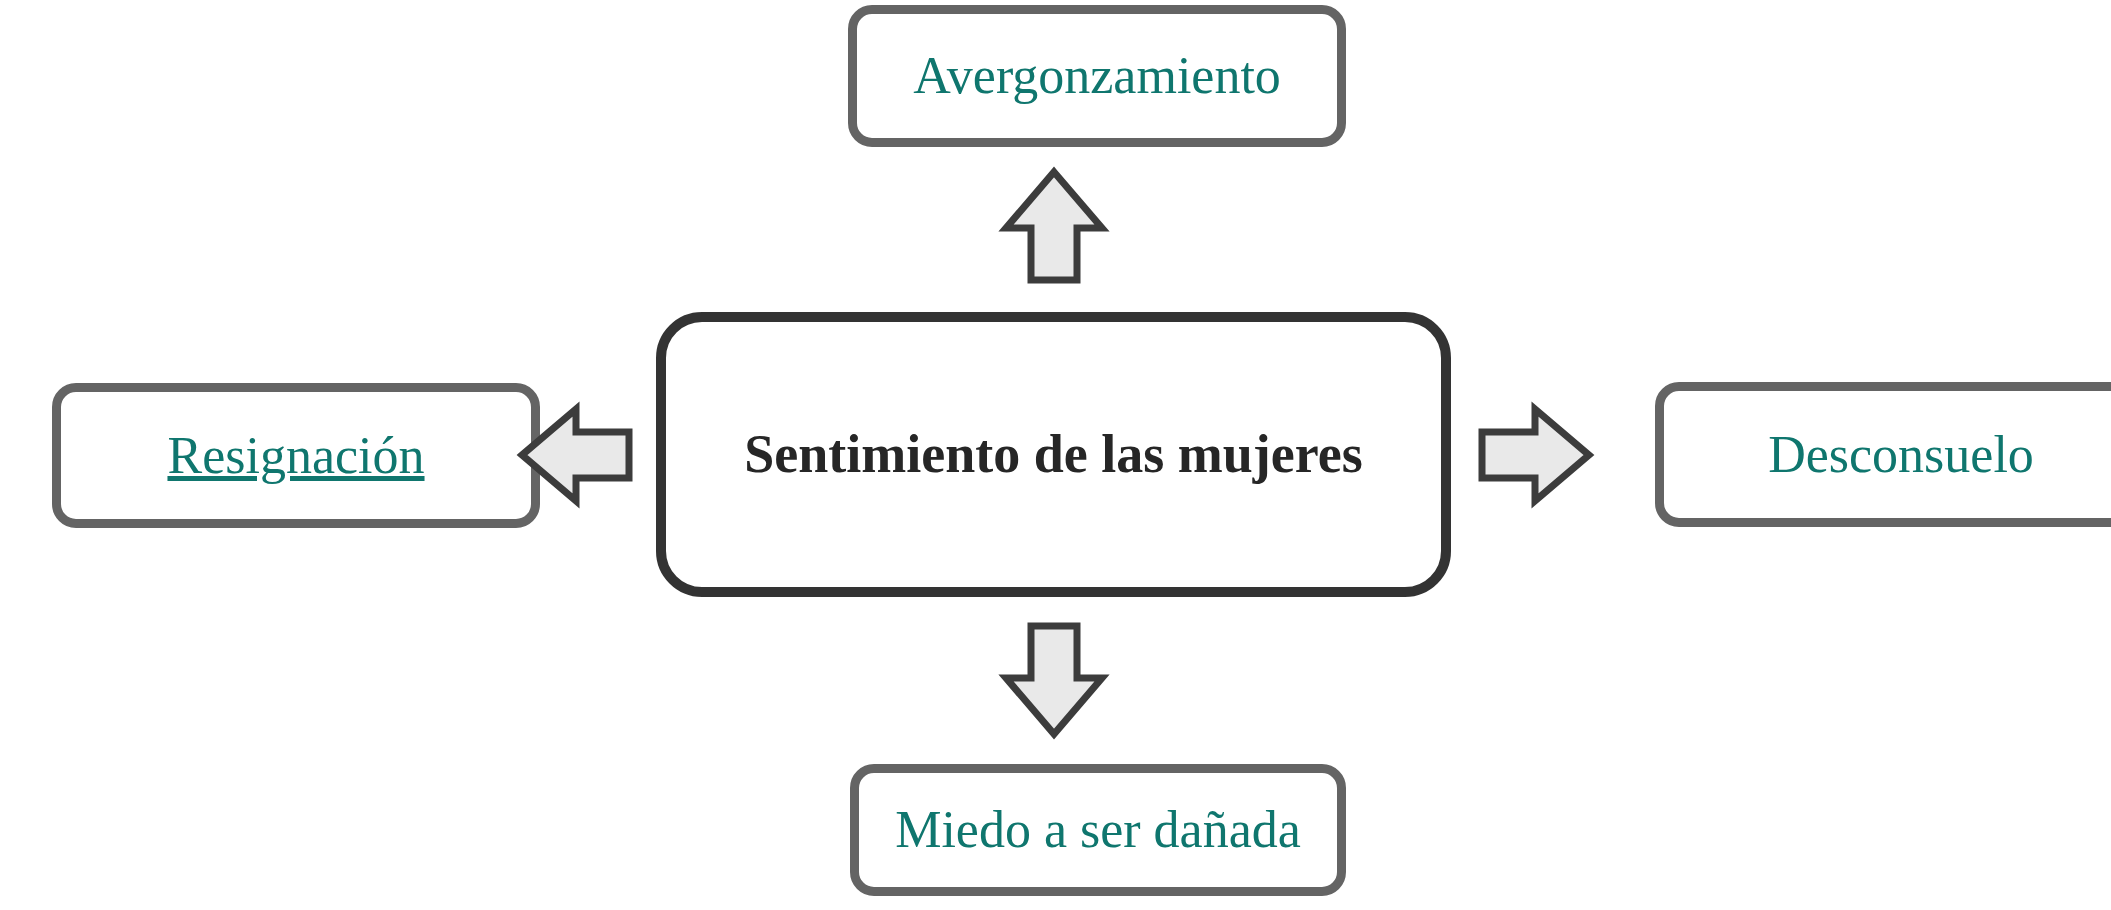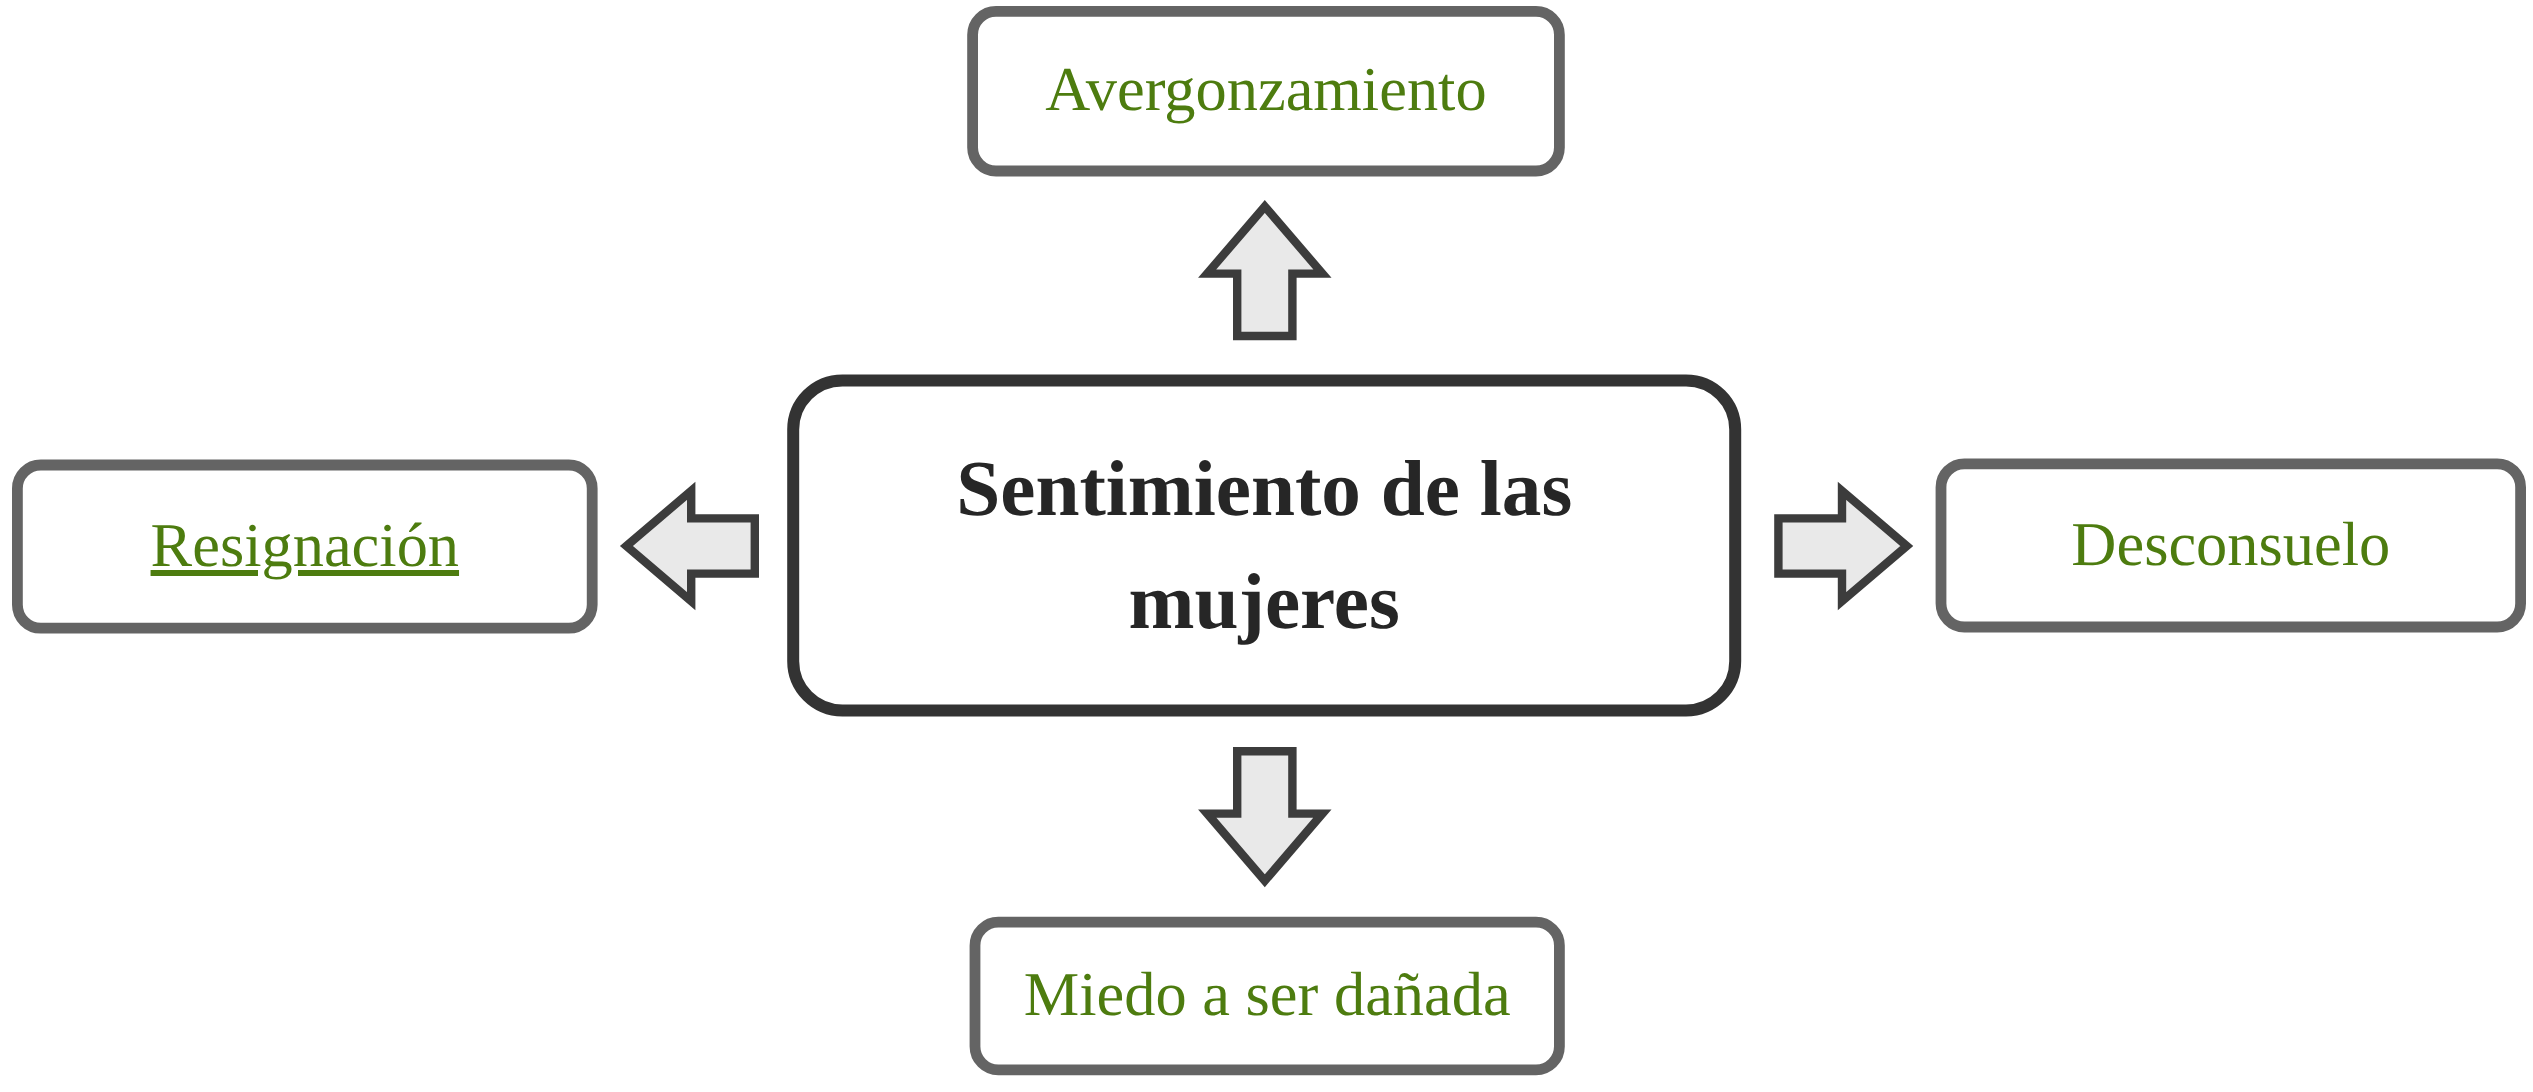--- a/index.html
+++ b/index.html
@@ -20,29 +20,30 @@
     box-sizing: border-box;
     background: #ffffff;
     display: flex;
     align-items: center;
     justify-content: center;
     text-align: center;
   }
   .node.outer {
     border: 9px solid #646464;
     border-radius: 24px;
-    color: #4d7c0f;
+    color: #0f766e;
     font-size: 52px;
     line-height: 1.1;
+    margin-left: 42px;
   }
   .node.center {
     border: 10px solid #333333;
     border-radius: 46px;
     color: #262626;
-    font-size: 66px;
+    font-size: 54px;
     font-weight: bold;
     line-height: 1.42;
   }
   .node.center .node-label {
     max-width: 650px;
   }
   .node-label {
     display: inline-block;
   }
   

